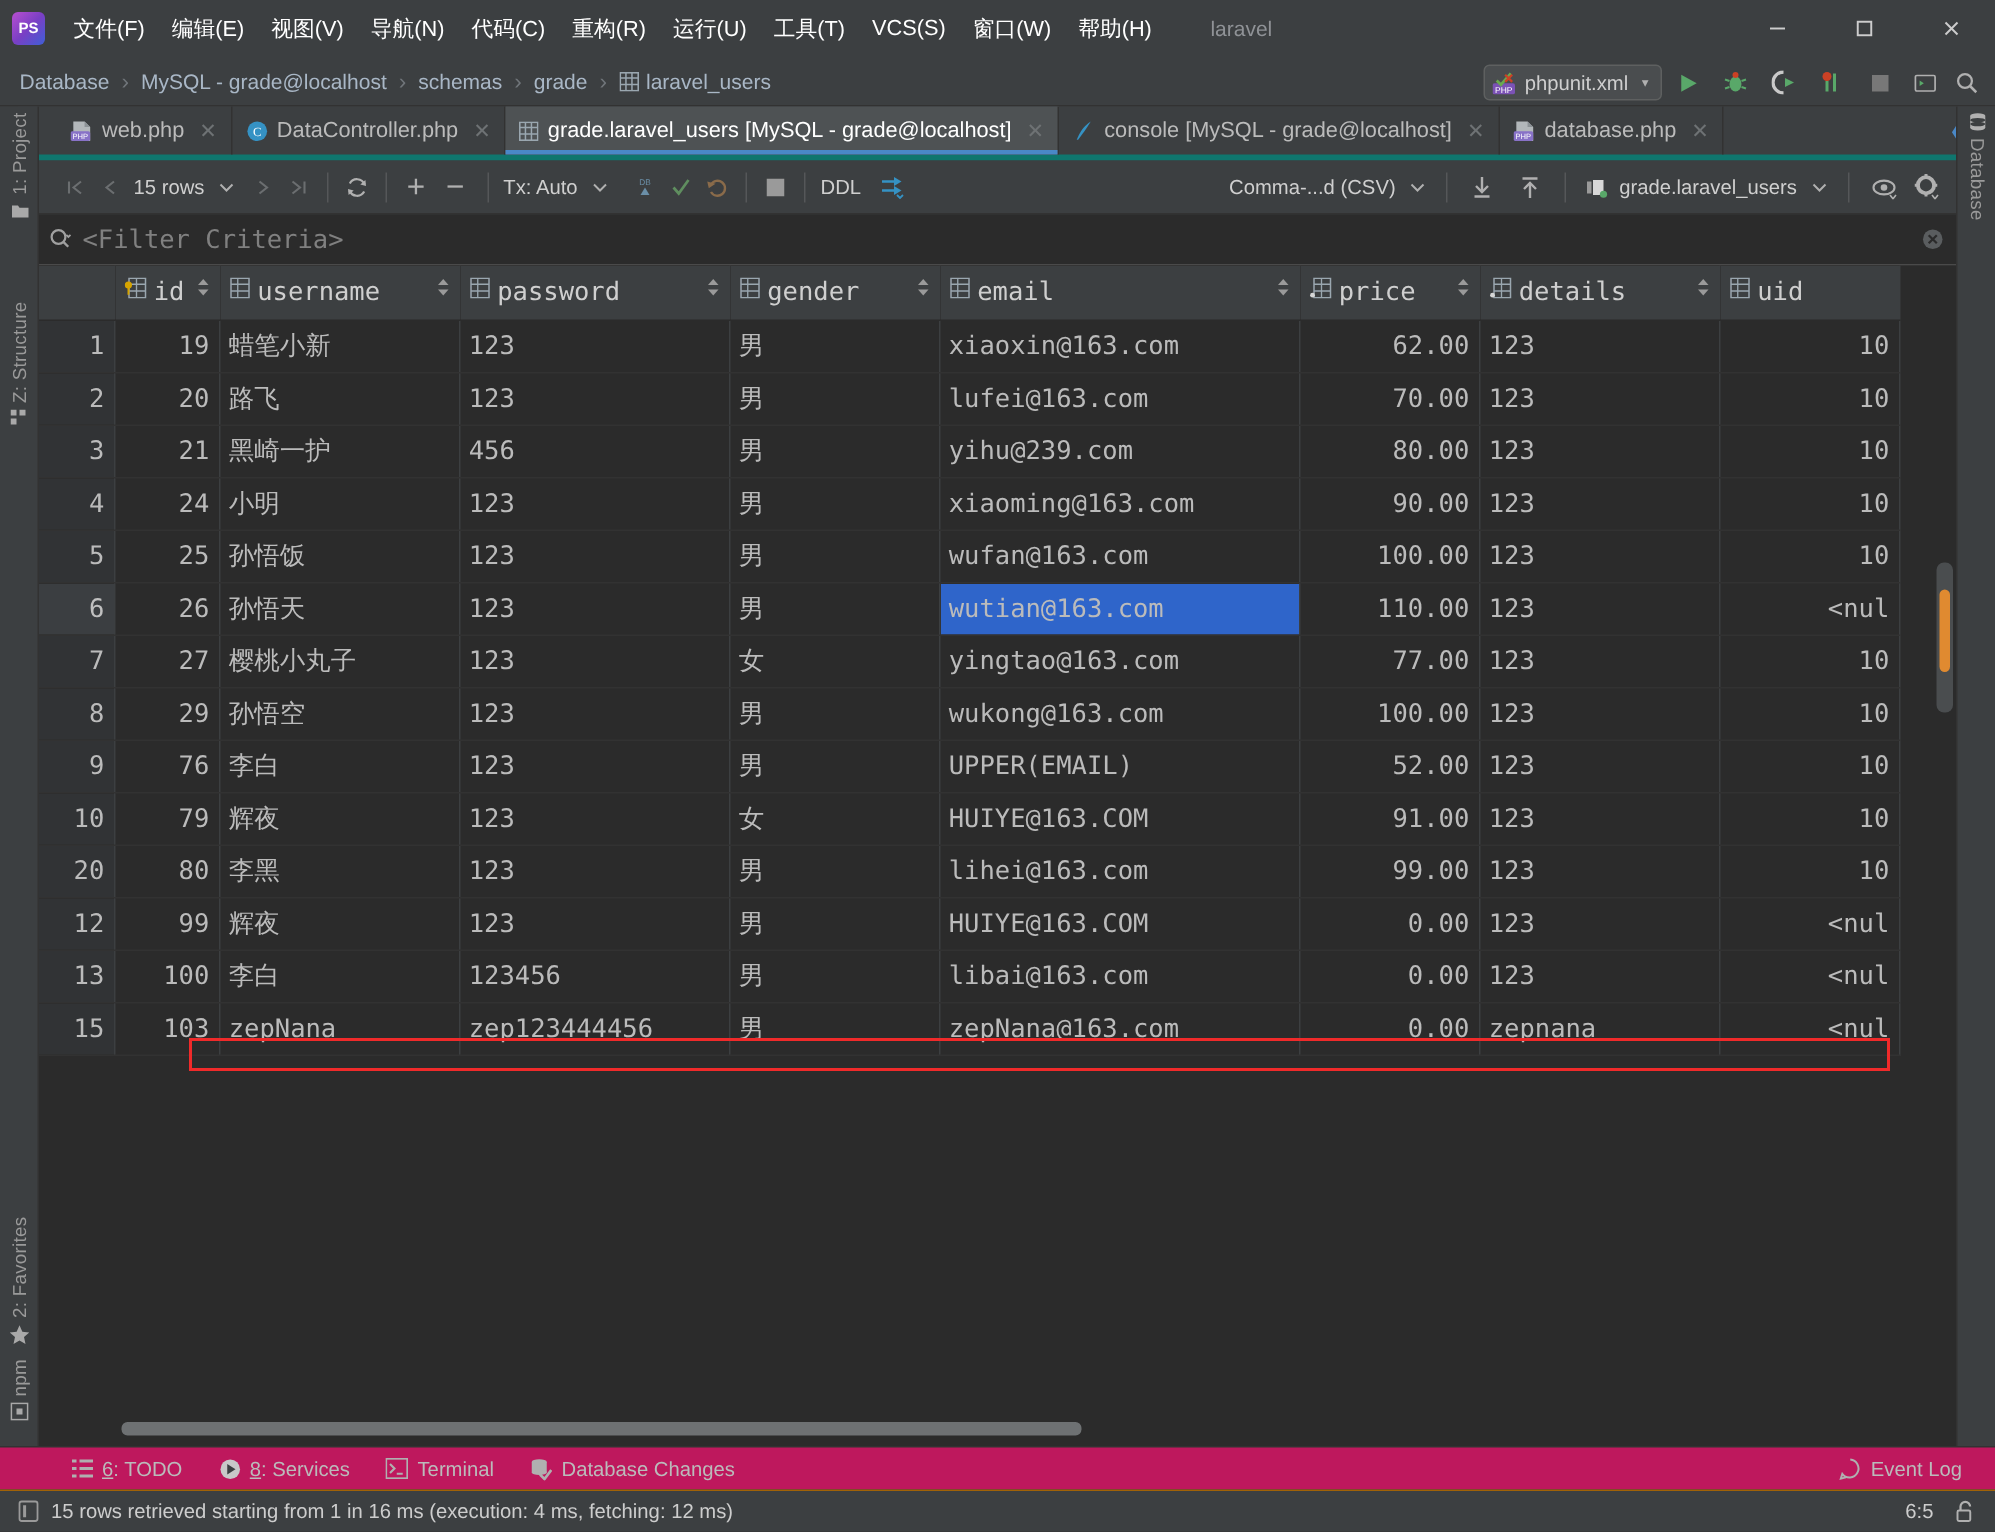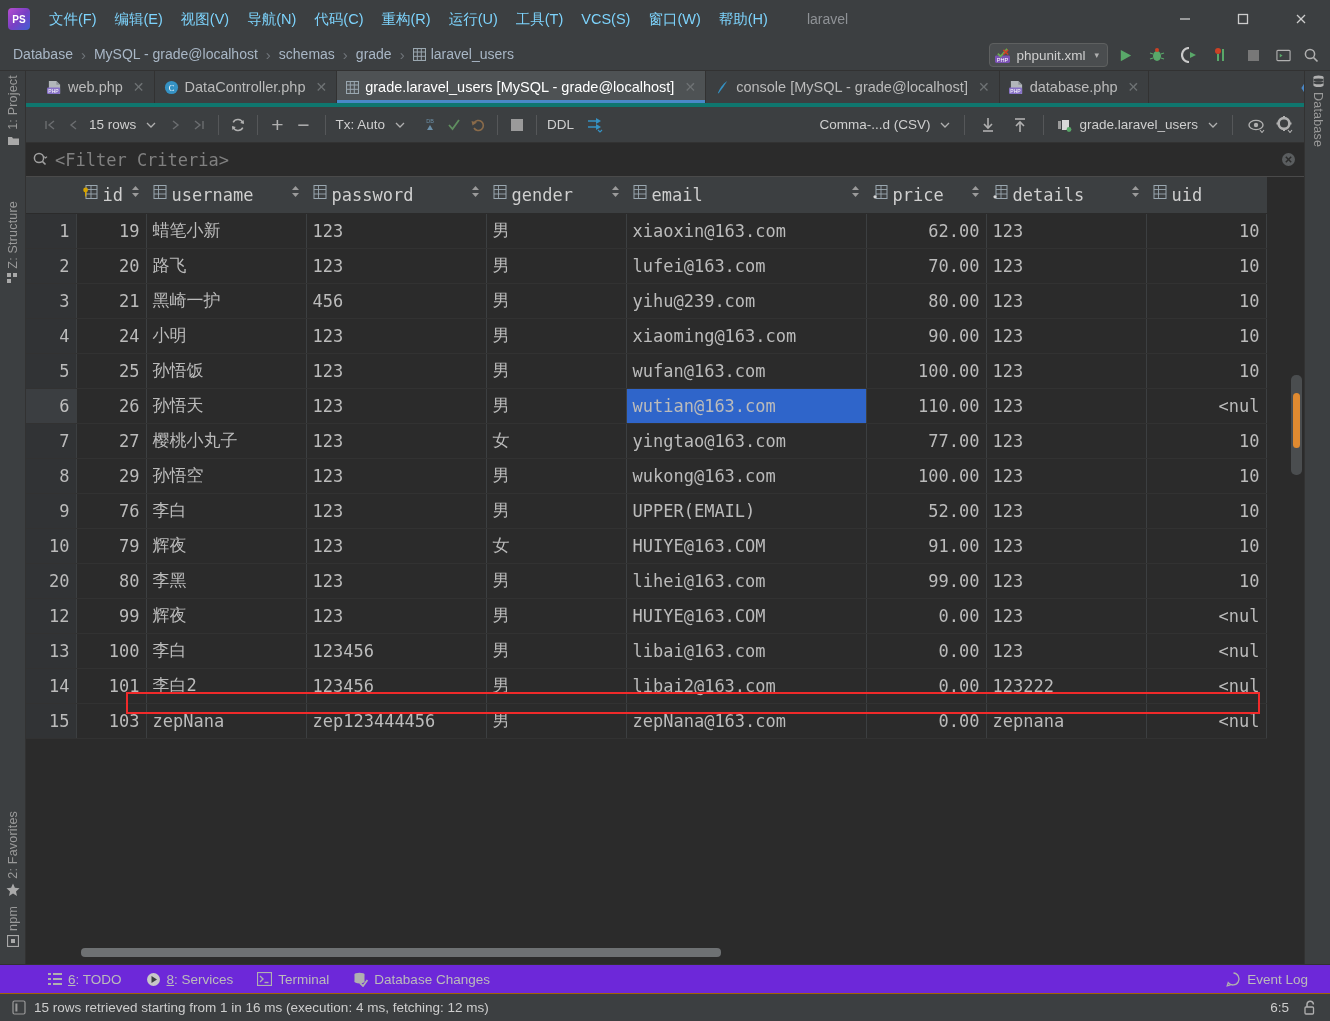--- a/index.html
+++ b/index.html
@@ -18,21 +18,21 @@
     background: #3c3f41; display: flex; align-items: center;
   }
   .ps-logo {
     width: 22px; height: 22px; margin-left: 8px; margin-right: 10px;
     border-radius: 4px;
     background: linear-gradient(135deg, #b84fd0 0%, #7a3fc4 50%, #3f5fd6 100%);
     display: flex; align-items: center; justify-content: center;
     font-size: 10px; font-weight: bold; color: #fff; flex: none;
   }
   .menu-item {
-    font-size: 14.5px; color: #7dd3fc; padding: 4px 9px;
+    font-size: 14.5px; color: #ffffff; padding: 4px 9px;
     white-space: nowrap; cursor: default;
   }
   .window-title {
     font-size: 14px; color: #8f9296; margin-left: 30px; white-space: nowrap;
   }
   .win-controls {
     position: absolute; right: 0; top: 0; height: 38px;
     display: flex; align-items: center;
   }
   .win-btn {
@@ -193,21 +193,21 @@
     position: absolute; left: 26px; right: 26px; bottom: 63px; height: 12px;
   }
   .hscroll .thumb {
     position: absolute; left: 55px; width: 640px; top: 2px; height: 9px;
     background: #6e7173; border-radius: 4px;
   }
 
   
   .toolwindowbar {
     position: absolute; left: 0; right: 0; bottom: 28px; height: 29px;
-    background: #6d28d9; display: flex; align-items: center;
+    background: #be185d; display: flex; align-items: center;
     border-top: 1px solid #323232;
   }
   .twb-item {
     display: flex; align-items: center; gap: 6px; padding: 0 12px;
     font-size: 13.5px; color: #bbbbbb; white-space: nowrap;
   }
   .twb-item u { text-decoration: underline; }
   .statusbar {
     position: absolute; left: 0; right: 0; bottom: 0; height: 28px;
     background: #3c3f41; display: flex; align-items: center;
@@ -901,31 +901,20 @@
             <td class="colw-id num">100</td>
             <td class="colw-username">李白</td>
             <td class="colw-password">123456</td>
             <td class="colw-gender">男</td>
             <td class="colw-email">libai@163.com</td>
             <td class="colw-price num">0.00</td>
             <td class="colw-details">123</td>
             <td class="colw-uid num nulls">&lt;nul</td>
           </tr>
           <tr>
-            <td class="rowno">14</td>
-            <td class="colw-id num">101</td>
-            <td class="colw-username">李白2</td>
-            <td class="colw-password">123456</td>
-            <td class="colw-gender">男</td>
-            <td class="colw-email">libai2@163.com</td>
-            <td class="colw-price num">0.00</td>
-            <td class="colw-details">123222</td>
-            <td class="colw-uid num nulls">&lt;nul</td>
-          </tr>
-          <tr>
             <td class="rowno">15</td>
             <td class="colw-id num">103</td>
             <td class="colw-username">zepNana</td>
             <td class="colw-password">zep123444456</td>
             <td class="colw-gender">男</td>
             <td class="colw-email">zepNana@163.com</td>
             <td class="colw-price num">0.00</td>
             <td class="colw-details">zepnana</td>
             <td class="colw-uid num nulls">&lt;nul</td>
           </tr>

